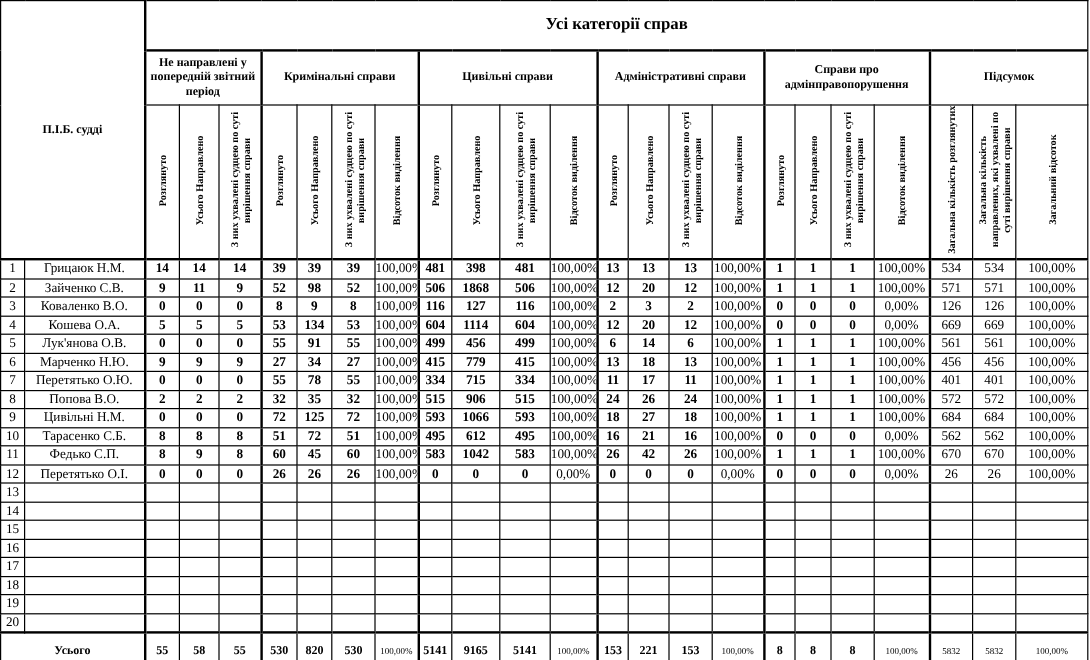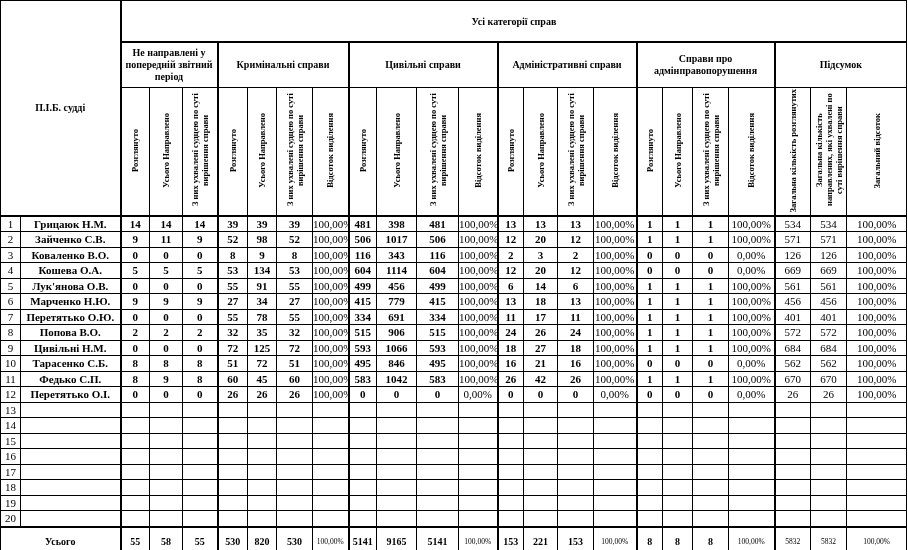--- a/index.html
+++ b/index.html
@@ -3,28 +3,28 @@
 <meta charset="utf-8">
 <style>
   html, body { margin: 0; padding: 0; background: #ffffff; }
   body { width: 908px; height: 550px; overflow: hidden; position: relative; font-family: "Liberation Serif", "DejaVu Serif", serif; color: #000; }
   table.report { position: absolute; left: 0; top: 0; border-collapse: collapse; table-layout: fixed; width: 906px; }
   table.report td, table.report th { border: 1px solid #000; padding: 0; text-align: center; vertical-align: middle; overflow: hidden; }
   .thick-l { border-left: 2px solid #000 !important; }
   .thick-t { border-top: 2px solid #000 !important; }
   .thick-b { border-bottom: 2px solid #000 !important; }
   th { font-weight: bold; font-size: 10px; }
-  .h-top { height: 40px; font-size: 10px; margin-left: 32px; }
+  .h-top { height: 40px; font-size: 14px; margin-left: 32px; }
   .h-group { height: 44px; font-size: 10px; line-height: 12px; }
   .h-sub { height: 128px; }
   .vtext { writing-mode: vertical-rl; transform: rotate(180deg); font-size: 8.5px; line-height: 10px; font-weight: bold; margin: 0 auto; max-height: 124px; white-space: normal; display: inline-block; text-align: center; }
   .name-head { font-size: 10px; font-weight: bold; }
   tr.data td { height: 14.5px; font-size: 11px; }
   td.idx { text-align: left; padding-left: 4px; font-size: 11px; font-weight: normal; }
-  td.name { font-weight: bold; font-size: 10px; margin-top: 40px; }
+  td.name { font-weight: normal; font-size: 10px; margin-top: 40px; }
   td.num { font-weight: bold; font-size: 11.5px; }
   td.pct { font-size: 7.5px; font-weight: normal; }
   td.sum { font-size: 7.5px; font-weight: normal; }
   tr.total td { height: 28px; font-weight: bold; font-size: 10px; }
   tr.total td.pct, tr.total td.sum { font-weight: normal; font-size: 7.5px; }
 </style>
 </head>
 <body>
 
 <table class="report">
@@ -123,21 +123,21 @@
         <td class="idx">2</td>
         <td class="name">Зайченко С.В.</td>
         <td class="num thick-l">9</td>
         <td class="num">11</td>
         <td class="num">9</td>
         <td class="num thick-l">52</td>
         <td class="num">98</td>
         <td class="num">52</td>
         <td class="pct">100,00%</td>
         <td class="num thick-l">506</td>
-        <td class="num">1017</td>
+        <td class="num">1868</td>
         <td class="num">506</td>
         <td class="pct">100,00%</td>
         <td class="num thick-l">12</td>
         <td class="num">20</td>
         <td class="num">12</td>
         <td class="pct">100,00%</td>
         <td class="num thick-l">1</td>
         <td class="num">1</td>
         <td class="num">1</td>
         <td class="pct">100,00%</td>
@@ -149,21 +149,21 @@
         <td class="idx">3</td>
         <td class="name">Коваленко В.О.</td>
         <td class="num thick-l">0</td>
         <td class="num">0</td>
         <td class="num">0</td>
         <td class="num thick-l">8</td>
         <td class="num">9</td>
         <td class="num">8</td>
         <td class="pct">100,00%</td>
         <td class="num thick-l">116</td>
-        <td class="num">343</td>
+        <td class="num">127</td>
         <td class="num">116</td>
         <td class="pct">100,00%</td>
         <td class="num thick-l">2</td>
         <td class="num">3</td>
         <td class="num">2</td>
         <td class="pct">100,00%</td>
         <td class="num thick-l">0</td>
         <td class="num">0</td>
         <td class="num">0</td>
         <td class="pct">0,00%</td>
@@ -253,21 +253,21 @@
         <td class="idx">7</td>
         <td class="name">Перетятько О.Ю.</td>
         <td class="num thick-l">0</td>
         <td class="num">0</td>
         <td class="num">0</td>
         <td class="num thick-l">55</td>
         <td class="num">78</td>
         <td class="num">55</td>
         <td class="pct">100,00%</td>
         <td class="num thick-l">334</td>
-        <td class="num">691</td>
+        <td class="num">715</td>
         <td class="num">334</td>
         <td class="pct">100,00%</td>
         <td class="num thick-l">11</td>
         <td class="num">17</td>
         <td class="num">11</td>
         <td class="pct">100,00%</td>
         <td class="num thick-l">1</td>
         <td class="num">1</td>
         <td class="num">1</td>
         <td class="pct">100,00%</td>
@@ -331,21 +331,21 @@
         <td class="idx">10</td>
         <td class="name">Тарасенко С.Б.</td>
         <td class="num thick-l">8</td>
         <td class="num">8</td>
         <td class="num">8</td>
         <td class="num thick-l">51</td>
         <td class="num">72</td>
         <td class="num">51</td>
         <td class="pct">100,00%</td>
         <td class="num thick-l">495</td>
-        <td class="num">846</td>
+        <td class="num">612</td>
         <td class="num">495</td>
         <td class="pct">100,00%</td>
         <td class="num thick-l">16</td>
         <td class="num">21</td>
         <td class="num">16</td>
         <td class="pct">100,00%</td>
         <td class="num thick-l">0</td>
         <td class="num">0</td>
         <td class="num">0</td>
         <td class="pct">0,00%</td>

